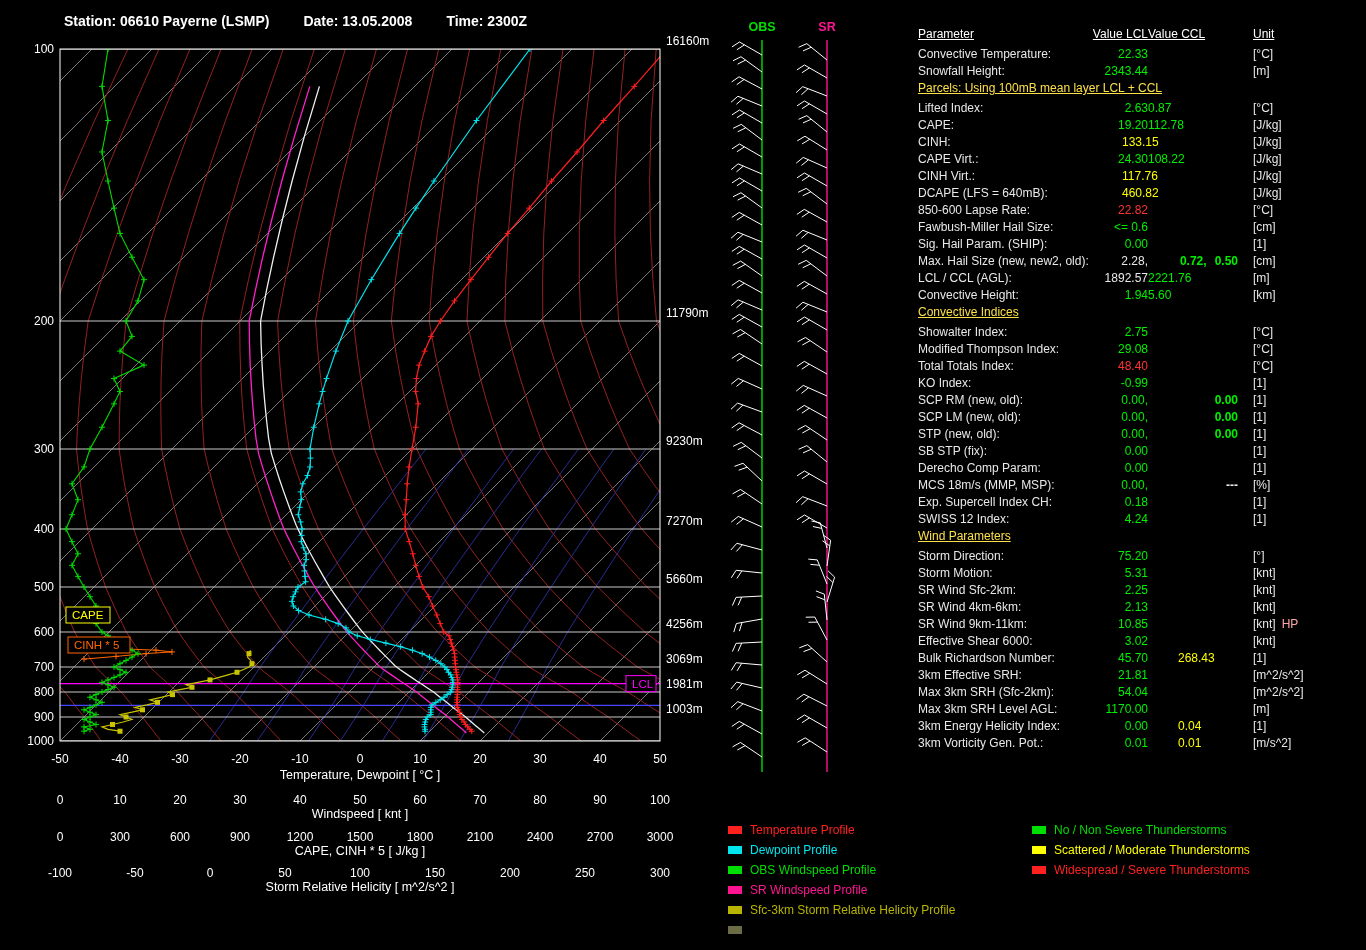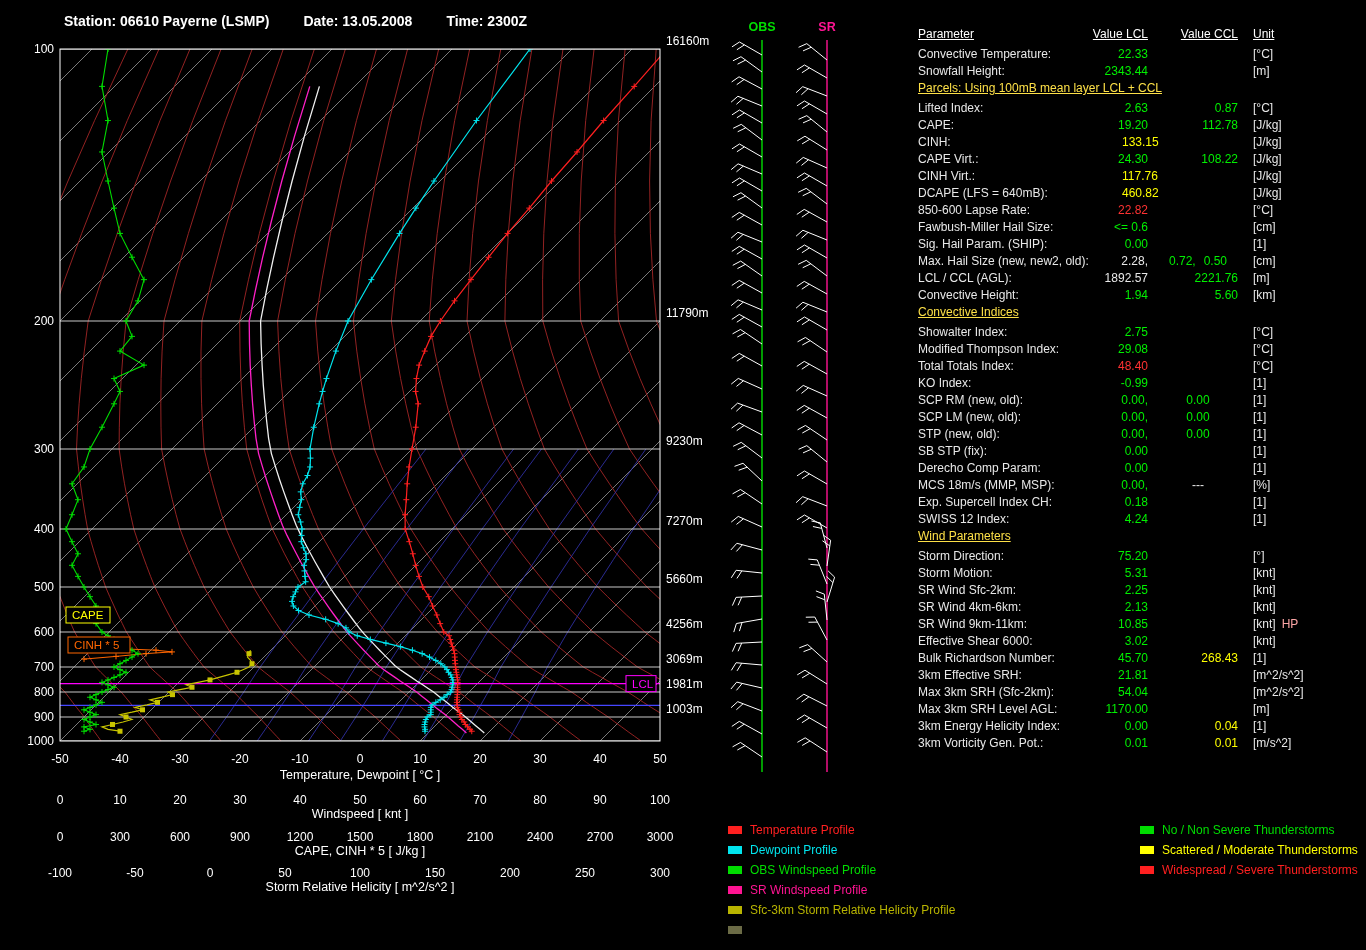--- a/index.html
+++ b/index.html
@@ -8,22 +8,22 @@
   .title{position:absolute;left:64px;top:13px;font-size:14px;font-weight:bold;color:#ffffff;white-space:nowrap;}
   .title span{margin-right:34px;}
   svg text{font-family:"Liberation Sans",sans-serif;}
   
   .datatable{position:absolute;left:918px;top:26px;font-size:12px;color:#e8e8e8;width:460px;}
   .thead{display:flex;height:20px;line-height:17px;}
   .thead .cell{text-decoration:underline;color:#ffffff;}
   .trow{display:flex;height:17px;line-height:17px;white-space:nowrap;}
   .c-param{width:174px;}
   .c-lcl{width:56px;text-align:right;}
-  .c-ccl{width:90px;text-align:right;}
-  .c-ccl.left{text-align:center;padding-left:10px;width:80px;}
+  .c-ccl{width:90px;}
+  .c-ccl.left{text-align:right;padding-left:10px;width:80px;font-weight:bold;}
   .c-unit{margin-left:15px;color:#e8e8e8;}
   .sect{margin-top:0;margin-bottom:3px;text-decoration:underline;color:#fde047;height:17px;line-height:17px;}
   .vg{color:#00f000;} .vy{color:#ffff00;margin-left:30px;} .vr{color:#ff3232;} .vw{color:#e8e8e8;}
   .c-ccl .sep{margin-left:8px;}
   .sfx{margin-left:6px;color:#fca5a5;}
   
   .legend{position:absolute;font-size:12px;}
   .legend .lrow{display:flex;height:20px;line-height:16px;}
   .legend .sw{width:14px;height:8px;margin-top:4px;margin-right:8px;}
 </style>
@@ -1142,21 +1142,21 @@
       </div>
       <div class="lrow">
         <span class="sw" style="background: rgb(184, 180, 0);"></span>
         <span style="color: rgb(184, 180, 0);">Sfc-3km Storm Relative Helicity Profile</span>
       </div>
       <div class="lrow">
         <span class="sw" style="background: rgb(107, 107, 70);"></span>
         <span style="color: #d946ef; margin-top: 28px;">Effective Layer (CAPE &gt;= 100 J/kg)</span>
       </div>
     </div>
-  <div class="legend" id="legend-right" style="left:1140px;top:822px;">
+  <div class="legend" id="legend-right" style="left:1032px;top:822px;">
       <div class="lrow">
         <span class="sw" style="background: rgb(0, 221, 0);"></span>
         <span style="color: rgb(0, 221, 0);">No / Non Severe Thunderstorms</span>
       </div>
       <div class="lrow">
         <span class="sw" style="background: rgb(255, 255, 0);"></span>
         <span style="color: rgb(255, 255, 0);">Scattered / Moderate Thunderstorms</span>
       </div>
       <div class="lrow">
         <span class="sw" style="background: rgb(255, 32, 32);"></span>

